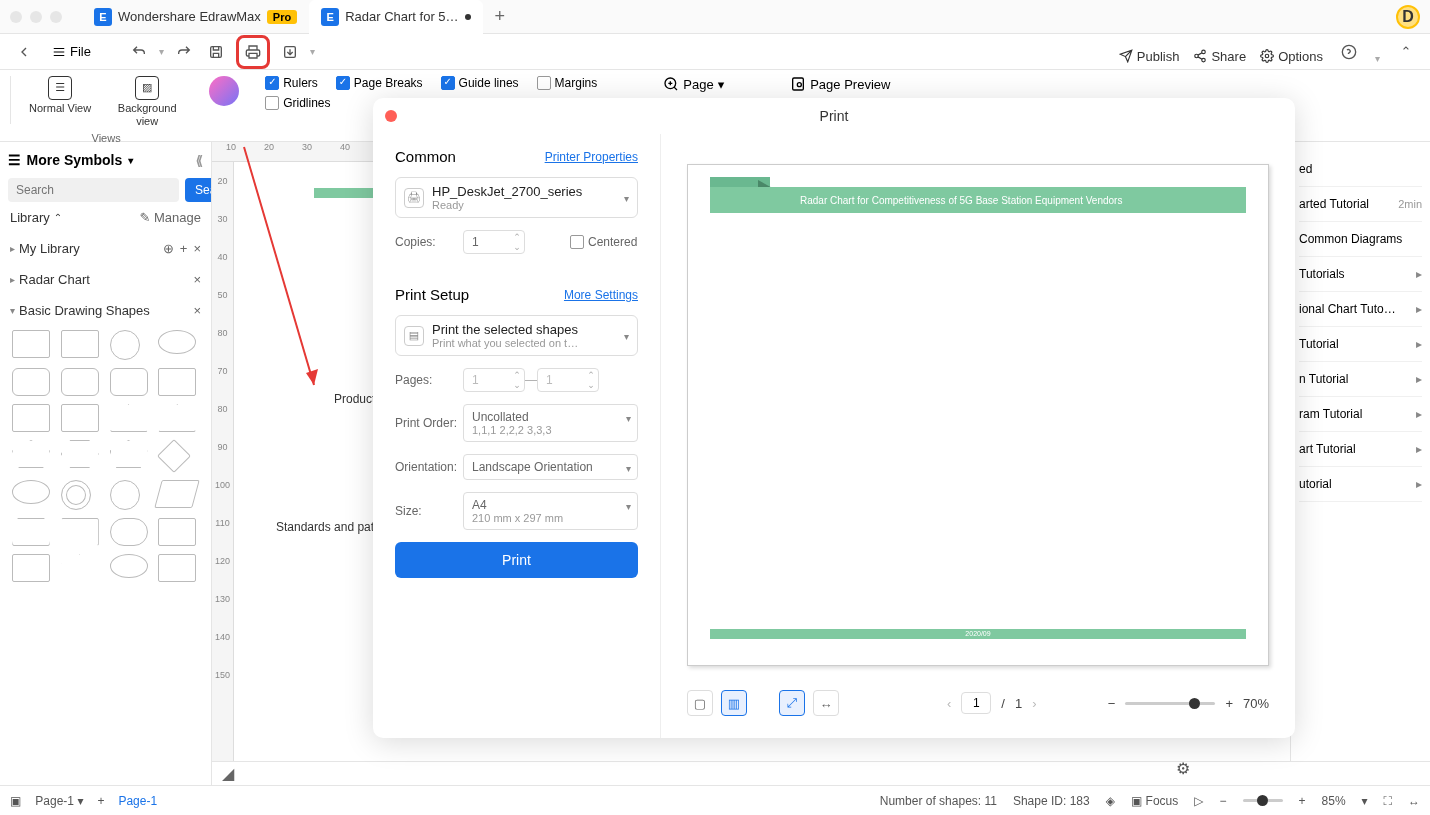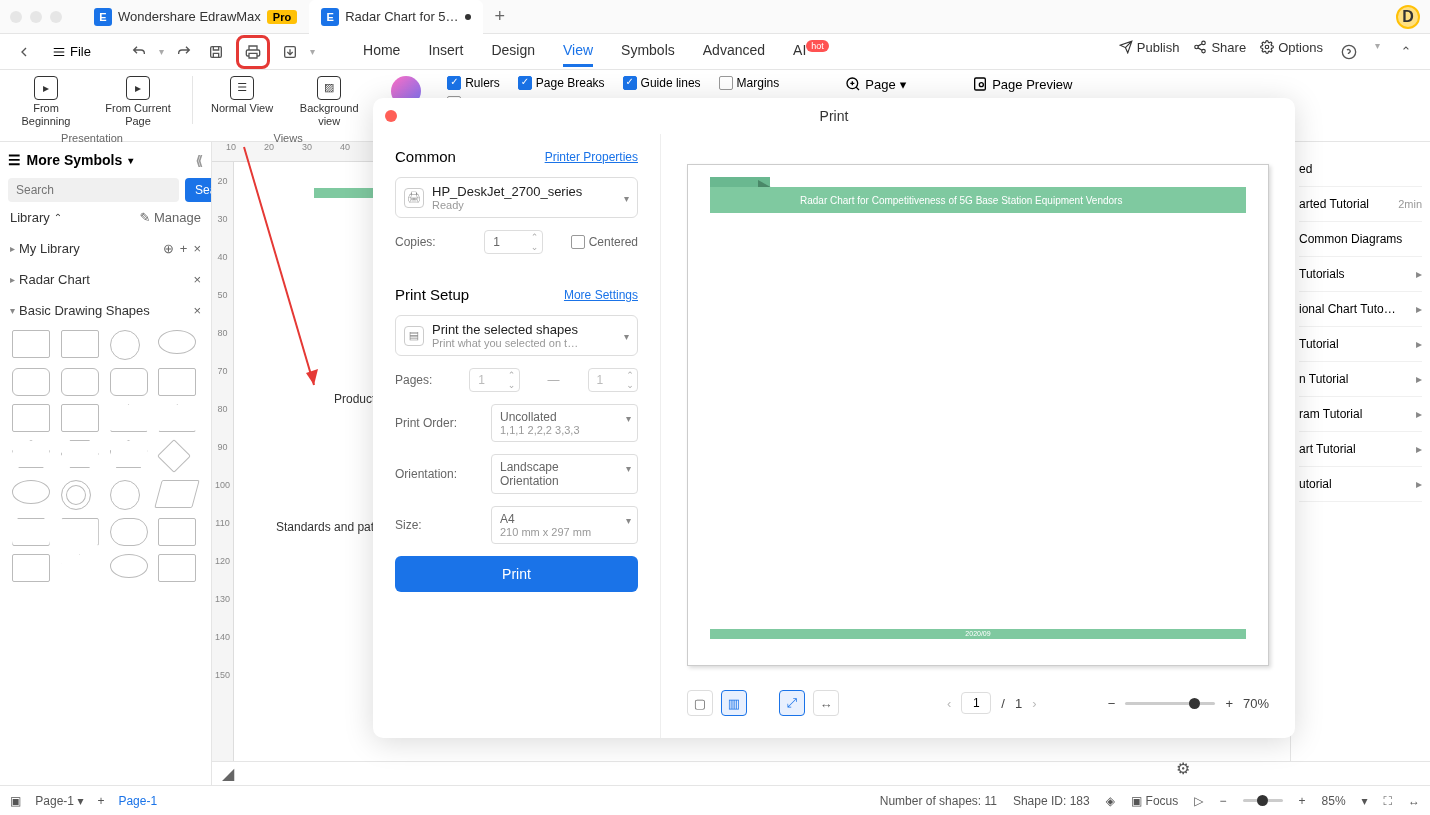--- a/index.html
+++ b/index.html
@@ -18,21 +18,21 @@
 
 .toolbar { height: 36px; background: #fff; display: flex; align-items: center; padding: 0 12px; border-bottom: 1px solid #e5e5e5; gap: 8px; }
 .tb-btn { width: 24px; height: 24px; display: flex; align-items: center; justify-content: center; color: #555; cursor: pointer; }
 .tb-btn svg { width: 16px; height: 16px; }
 .file-menu { display: flex; align-items: center; gap: 4px; font-size: 13px; padding: 4px 8px; }
 .print-highlight { border: 3px solid #e53935; border-radius: 8px; padding: 2px; position: relative; }
 .menu-tabs { display: flex; gap: 28px; margin-left: 40px; font-size: 14px; color: #333; }
 .menu-tab { cursor: pointer; padding: 6px 0; }
 .menu-tab.active { color: #1a73e8; border-bottom: 3px solid #1a73e8; }
 .ai-badge { background: #ff5252; color: #fff; font-size: 9px; padding: 1px 5px; border-radius: 8px; position: relative; top: -6px; }
-.toolbar-right { margin-left: auto; display: flex; gap: 14px; font-size: 13px; color: #333; align-items: flex-start; }
+.toolbar-right { margin-left: auto; display: flex; gap: 14px; font-size: 13px; color: #333; align-items: flex-end; }
 .tr-item { display: flex; align-items: center; gap: 4px; }
 
 .ribbon { height: 72px; background: #fff; display: flex; padding: 6px 10px; border-bottom: 1px solid #e5e5e5; gap: 18px; align-items: flex-start; }
 .ribbon-group { display: flex; flex-direction: column; align-items: center; }
 .ribbon-big { display: flex; gap: 20px; }
 .ribbon-item { display: flex; flex-direction: column; align-items: center; font-size: 11px; color: #333; gap: 2px; max-width: 72px; text-align: center; line-height: 1.2; cursor: pointer; }
 .ribbon-ico { width: 24px; height: 24px; border: 1.5px solid #333; border-radius: 4px; display: flex; align-items: center; justify-content: center; }
 .ribbon-ico.play::before { content: "▸"; font-size: 12px; }
 .ribbon-label { font-size: 11px; color: #666; margin-top: 4px; text-align: center; }
 .checks { display: flex; flex-direction: column; gap: 6px; font-size: 12px; }
@@ -86,21 +86,21 @@
 .dialog-body { flex: 1; display: flex; }
 .settings { width: 288px; padding: 14px 22px; border-right: 1px solid #eee; display: flex; flex-direction: column; gap: 12px; }
 .sect-head { display: flex; justify-content: space-between; align-items: center; }
 .sect-title { font-size: 15px; font-weight: 500; }
 .link { color: #1a73e8; font-size: 12px; text-decoration: underline; cursor: pointer; }
 .sel { border: 1px solid #ddd; border-radius: 6px; padding: 6px 26px 6px 36px; position: relative; font-size: 12px; }
 .sel-ico { position: absolute; left: 8px; top: 50%; transform: translateY(-50%); width: 20px; height: 20px; border: 1px solid #ccc; border-radius: 4px; display:flex;align-items:center;justify-content:center;font-size:11px;color:#888; }
 .sel-chev { position: absolute; right: 8px; top: 50%; transform: translateY(-50%); color: #888; font-size: 10px; }
 .sel-main { font-size: 13px; color: #222; }
 .sel-sub { font-size: 11px; color: #999; }
-.field-row { display: flex; align-items: center; gap: 28px; font-size: 12px; color: #666; }
+.field-row { display: flex; align-items: center; gap: 0; font-size: 12px; color: #666; }
 .field-row label { width: 68px; }
 .spinner { width: 62px; border: 1px solid #ddd; border-radius: 4px; padding: 4px 16px 4px 8px; font-size: 12px; position: relative; }
 .spinner::after { content: "⌃⌄"; position: absolute; right: 4px; top: 1px; font-size: 9px; color: #aaa; line-height: 0.7; writing-mode: vertical-lr; }
 .select-box { flex: 1; border: 1px solid #ddd; border-radius: 4px; padding: 5px 20px 5px 8px; font-size: 12px; position: relative; }
 .select-box .chev { position: absolute; right: 6px; top: 8px; font-size: 10px; color: #888; }
 .btn-primary { background: #1a73e8; color: #fff; border: none; border-radius: 6px; padding: 10px; font-size: 14px; cursor: pointer; }
 
 .preview { flex: 1; padding: 30px 26px 18px; display: flex; flex-direction: column; }
 .page { flex: 1; background: #fff; border: 1px solid #ccc; box-shadow: 2px 2px 4px rgba(0,0,0,0.15); position: relative; margin-bottom: 20px; }
 .page-head { position: absolute; top: 22px; left: 22px; right: 22px; height: 26px; background: #7fc9a0; display: flex; align-items: center; padding-left: 90px; }
@@ -185,29 +185,20 @@
       </div>
   </div>
   <div class="tb-btn">
       <svg viewBox="0 0 24 24" fill="none" stroke="currentColor" stroke-width="2">
         <rect x="4" y="4" width="16" height="16" rx="2"></rect>
         <path d="M12 16l4-4M12 8v8M16 12l-4 4-4-4"></path>
       </svg>
     </div>
   <span style="color:#aaa;font-size:10px">▾</span>
 
-  <div class="menu-tabs">
-    <div class="menu-tab">Home</div>
-    <div class="menu-tab">Insert</div>
-    <div class="menu-tab">Design</div>
-    <div class="menu-tab active">View</div>
-    <div class="menu-tab">Symbols</div>
-    <div class="menu-tab">Advanced</div>
-    <div class="menu-tab"><span>AI</span><span class="ai-badge">hot</span></div>
-  </div>
 
   <div class="toolbar-right">
     <div class="tr-item">
         <svg width="14" height="14" viewBox="0 0 24 24" fill="none" stroke="currentColor" stroke-width="2">
           <path d="M22 2L11 13M22 2l-7 20-4-9-9-4 20-7z"></path>
         </svg>
         <span>Publish</span>
       </div>
     <div class="tr-item">
         <svg width="14" height="14" viewBox="0 0 24 24" fill="none" stroke="currentColor" stroke-width="2">
@@ -230,33 +221,20 @@
           <circle cx="12" cy="12" r="10"></circle>
           <path d="M9 9a3 3 0 015 2c0 2-3 2-3 4M12 17h0"></path>
         </svg>
       </div>
     <span style="color:#aaa;font-size:10px">▾</span>
     <div class="tb-btn">⌃</div>
   </div>
 </div>
 
 <div class="ribbon">
-  <div class="ribbon-group">
-    <div class="ribbon-big">
-      <div class="ribbon-item">
-          <div class="ribbon-ico play"></div>
-          <span>From Beginning</span>
-        </div>
-      <div class="ribbon-item">
-          <div class="ribbon-ico play"></div>
-          <span>From Current Page</span>
-        </div>
-    </div>
-    <div class="ribbon-label">Presentation</div>
-  </div>
   <div style="width:1px;height:48px;background:#e5e5e5"></div>
   <div class="ribbon-group">
     <div class="ribbon-big">
       <div class="ribbon-item">
           <div class="ribbon-ico">☰</div>
           <span>Normal View</span>
         </div>
       <div class="ribbon-item">
           <div class="ribbon-ico">▨</div>
           <span>Background view</span>

